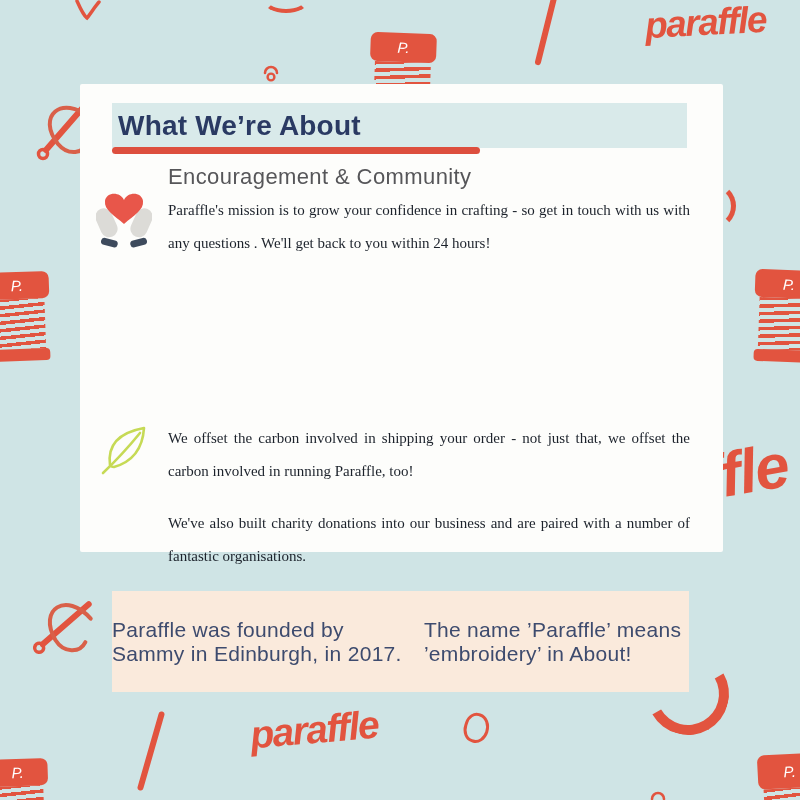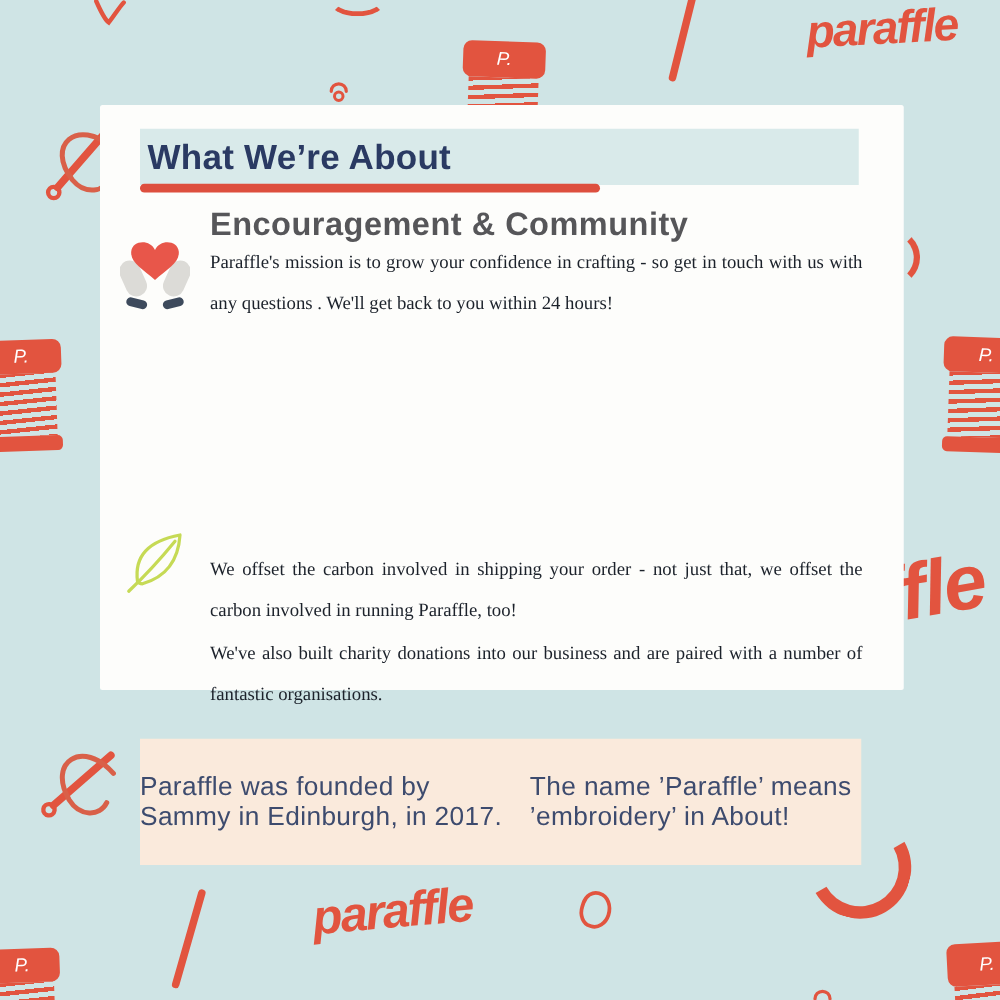--- a/index.html
+++ b/index.html
@@ -38,22 +38,22 @@
   .card { position:absolute; left:80px; top:84px; width:643px; height:468px;
           background:#fdfdfb; z-index:2; border-radius:2px; }
 
   .title-band { position:absolute; left:32px; top:19px; width:575px; height:45px;
                 background:#d9eaea; display:flex; align-items:center; }
   .title-band h1 { font-size:28px; font-weight:700; color:#2a3a63;
                    letter-spacing:.2px; padding-left:6px; }
   .title-underline { position:absolute; left:32px; top:63px; width:368px; height:7px;
                      background:#dd4f3e; border-radius:4px; }
 
-  .sec-head { position:absolute; left:88px; color:#565659; font-size:26px;
-              font-weight:700; letter-spacing:.4px; }
+  .sec-head { position:absolute; left:88px; color:#565659; font-size:22px;
+              font-weight:400; letter-spacing:.4px; }
   .body-text { position:absolute; left:88px; width:522px; text-align:justify;
                font-family:"Liberation Serif", serif; font-size:15px;
                line-height:33px; color:#1c222b; }
 
   .icon-box { position:absolute; }
 
   .footer-box { position:absolute; left:32px; top:507px; width:577px; height:101px;
                 background:#faeadc; display:flex; flex-direction:row;
                 justify-content:center; align-items:center; gap:15px; }
   .footer-box p { font-size:21px; color:#3d4b6e; letter-spacing:.3px; }
@@ -162,21 +162,21 @@
 
     <p class="body-text" style="top:110px;">Paraffle's mission is to grow your confidence in crafting - so get in touch with us with any questions . We'll get back to you within 24 hours!</p>
 
 
 
     <svg class="icon-box" style="left:15px; top:334px;" width="60" height="60" viewBox="0 0 60 60">
       <path d="M15,47 Q11,17 49,10 Q47,41 19,49 Q16,49 15,47 Z" fill="none" stroke="#c6da55" stroke-width="2.6" stroke-linejoin="round"></path>
       <path d="M8,55 Q27,37 45,15" fill="none" stroke="#c6da55" stroke-width="2.6" stroke-linecap="round"></path>
     </svg>
 
-    <p class="body-text" style="top:356px;">We offset the carbon involved in shipping your order - not just that, we offset the carbon involved in running Paraffle, too!</p>
+    <p class="body-text" style="top:338px;">We offset the carbon involved in shipping your order - not just that, we offset the carbon involved in running Paraffle, too!</p>
 
     <p class="body-text" style="top:423px;">We've also built charity donations into our business and are paired with a number of fantastic organisations.</p>
 
     <div class="footer-box">
       <p>Paraffle was founded by Sammy in Edinburgh, in 2017.</p>
       <p>The name ’Paraffle’ means ’embroidery’ in About!</p>
     </div>
 
   </div>
 </div>

